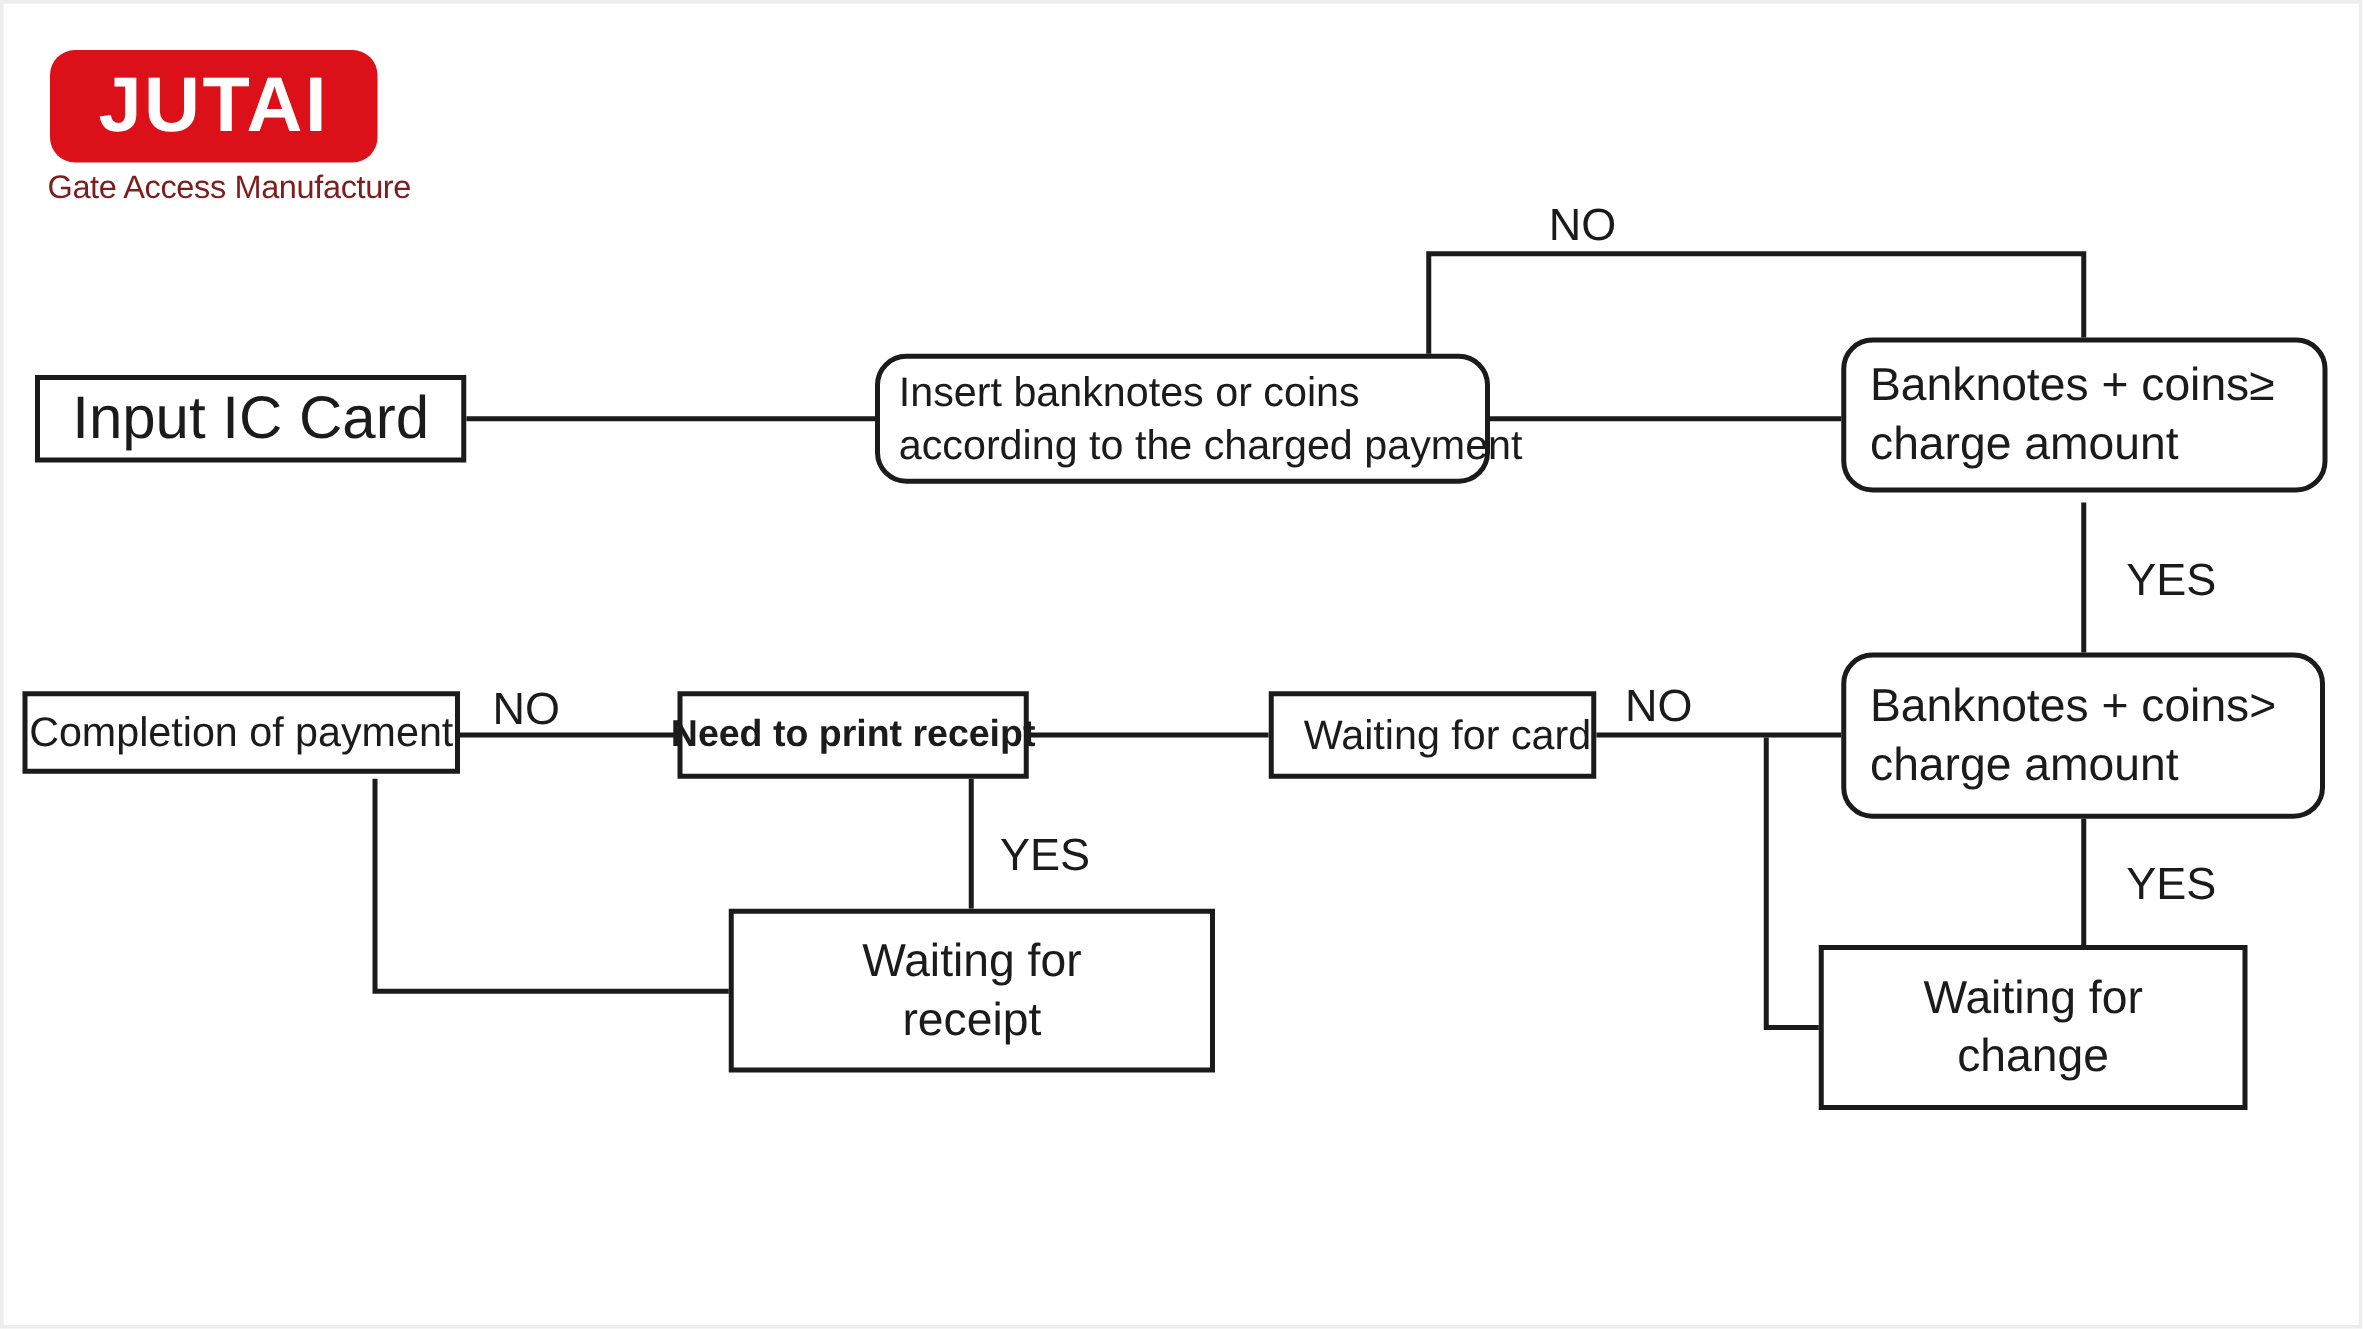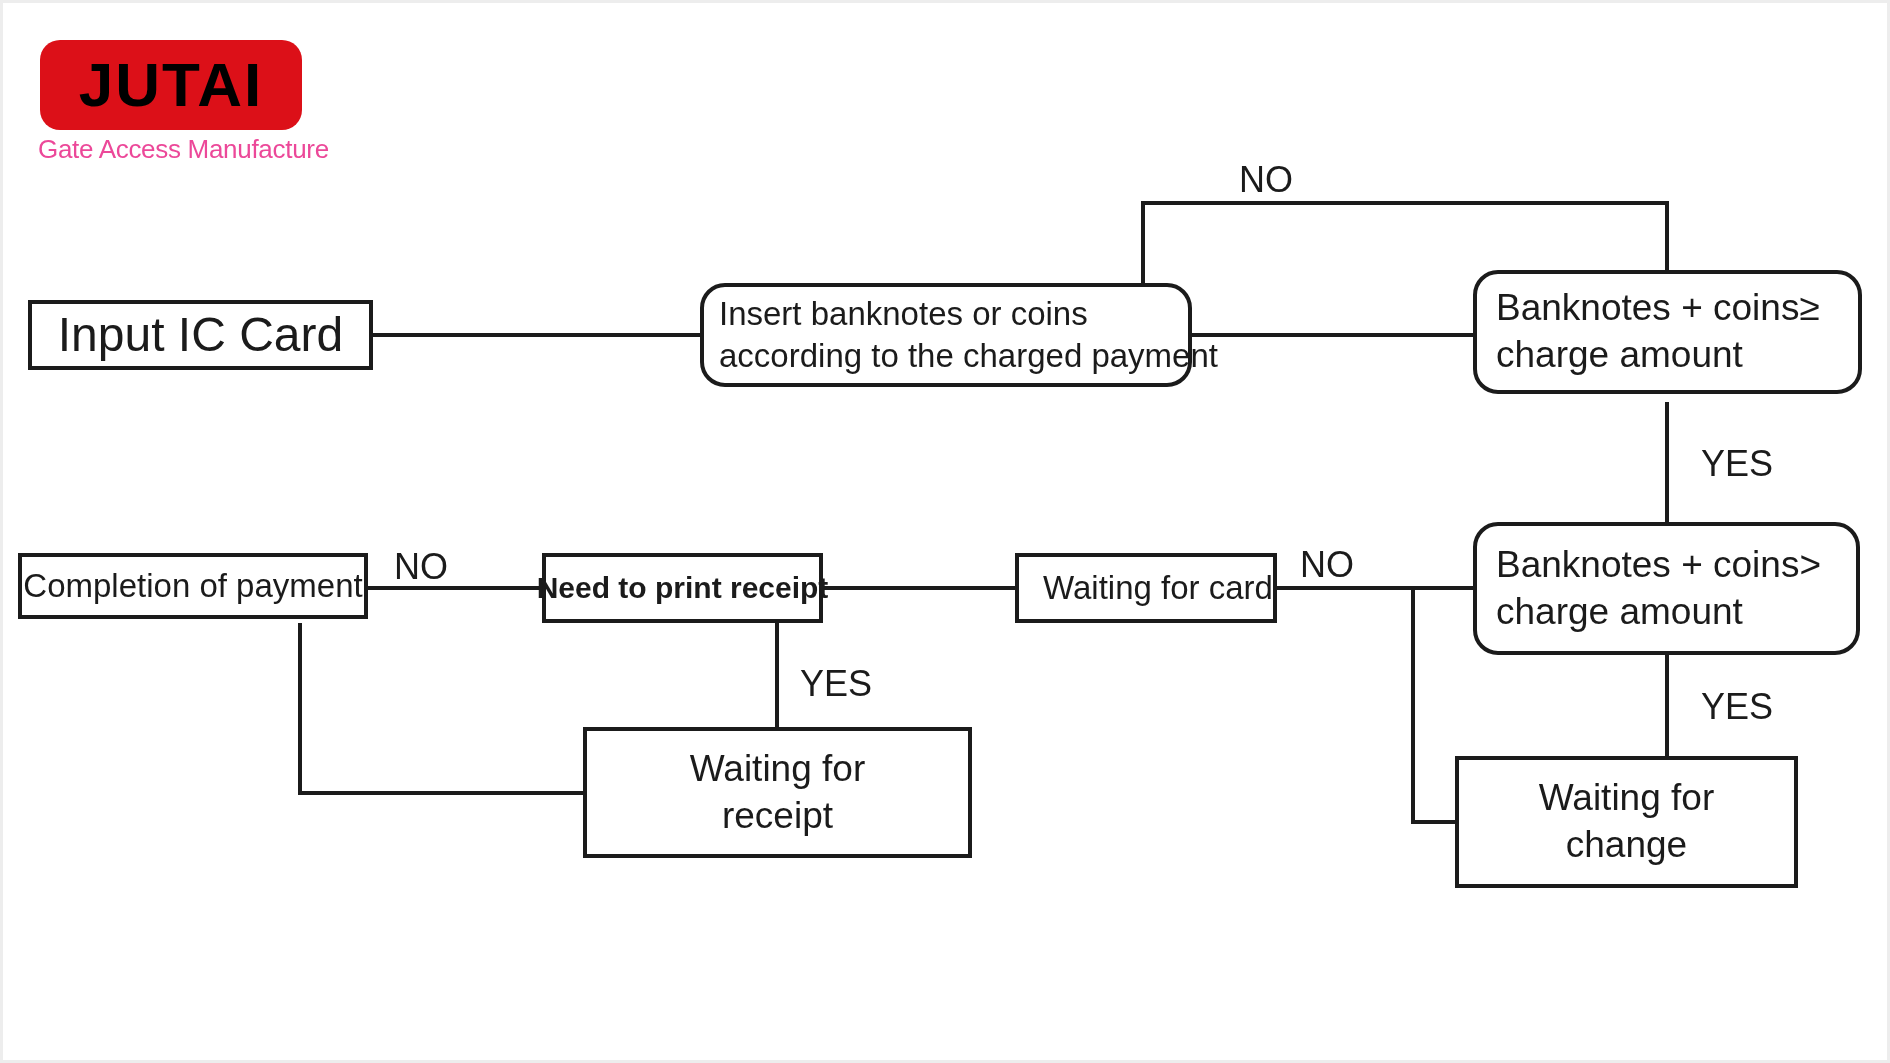--- a/index.html
+++ b/index.html
@@ -9,24 +9,24 @@
     position:relative; width:1890px; height:1063px; background:#ffffff;
     overflow:hidden; box-shadow: inset 0 0 0 3px #ededed;
   }
   
   .logo { position:absolute; left:40px; top:40px; }
   .logo-badge {
     width:262px; height:90px; background:#dc1018; border-radius:20px;
     display:flex; align-items:center; justify-content:center;
   }
   .logo-brand {
-    color:#000000; font-size:62px; font-weight:700; letter-spacing:2px; line-height:1;
+    color:#ffffff; font-size:62px; font-weight:700; letter-spacing:2px; line-height:1;
   }
   .logo-tagline {
-    margin-top:4px; margin-left:-2px; color:#ec4899; font-size:26px;
+    margin-top:4px; margin-left:-2px; color:#7f1d1d; font-size:26px;
     letter-spacing:-0.3px; white-space:nowrap;
   }
   
   .node {
     position:absolute; background:#ffffff; border:4px solid #1b1b1b;
     display:flex; flex-direction:column; justify-content:center;
     line-height:1.27; white-space:nowrap;
   }
   .node.center { align-items:center; text-align:center; }
   .node.left   { align-items:flex-start; text-align:left;border-radius:25px; }

